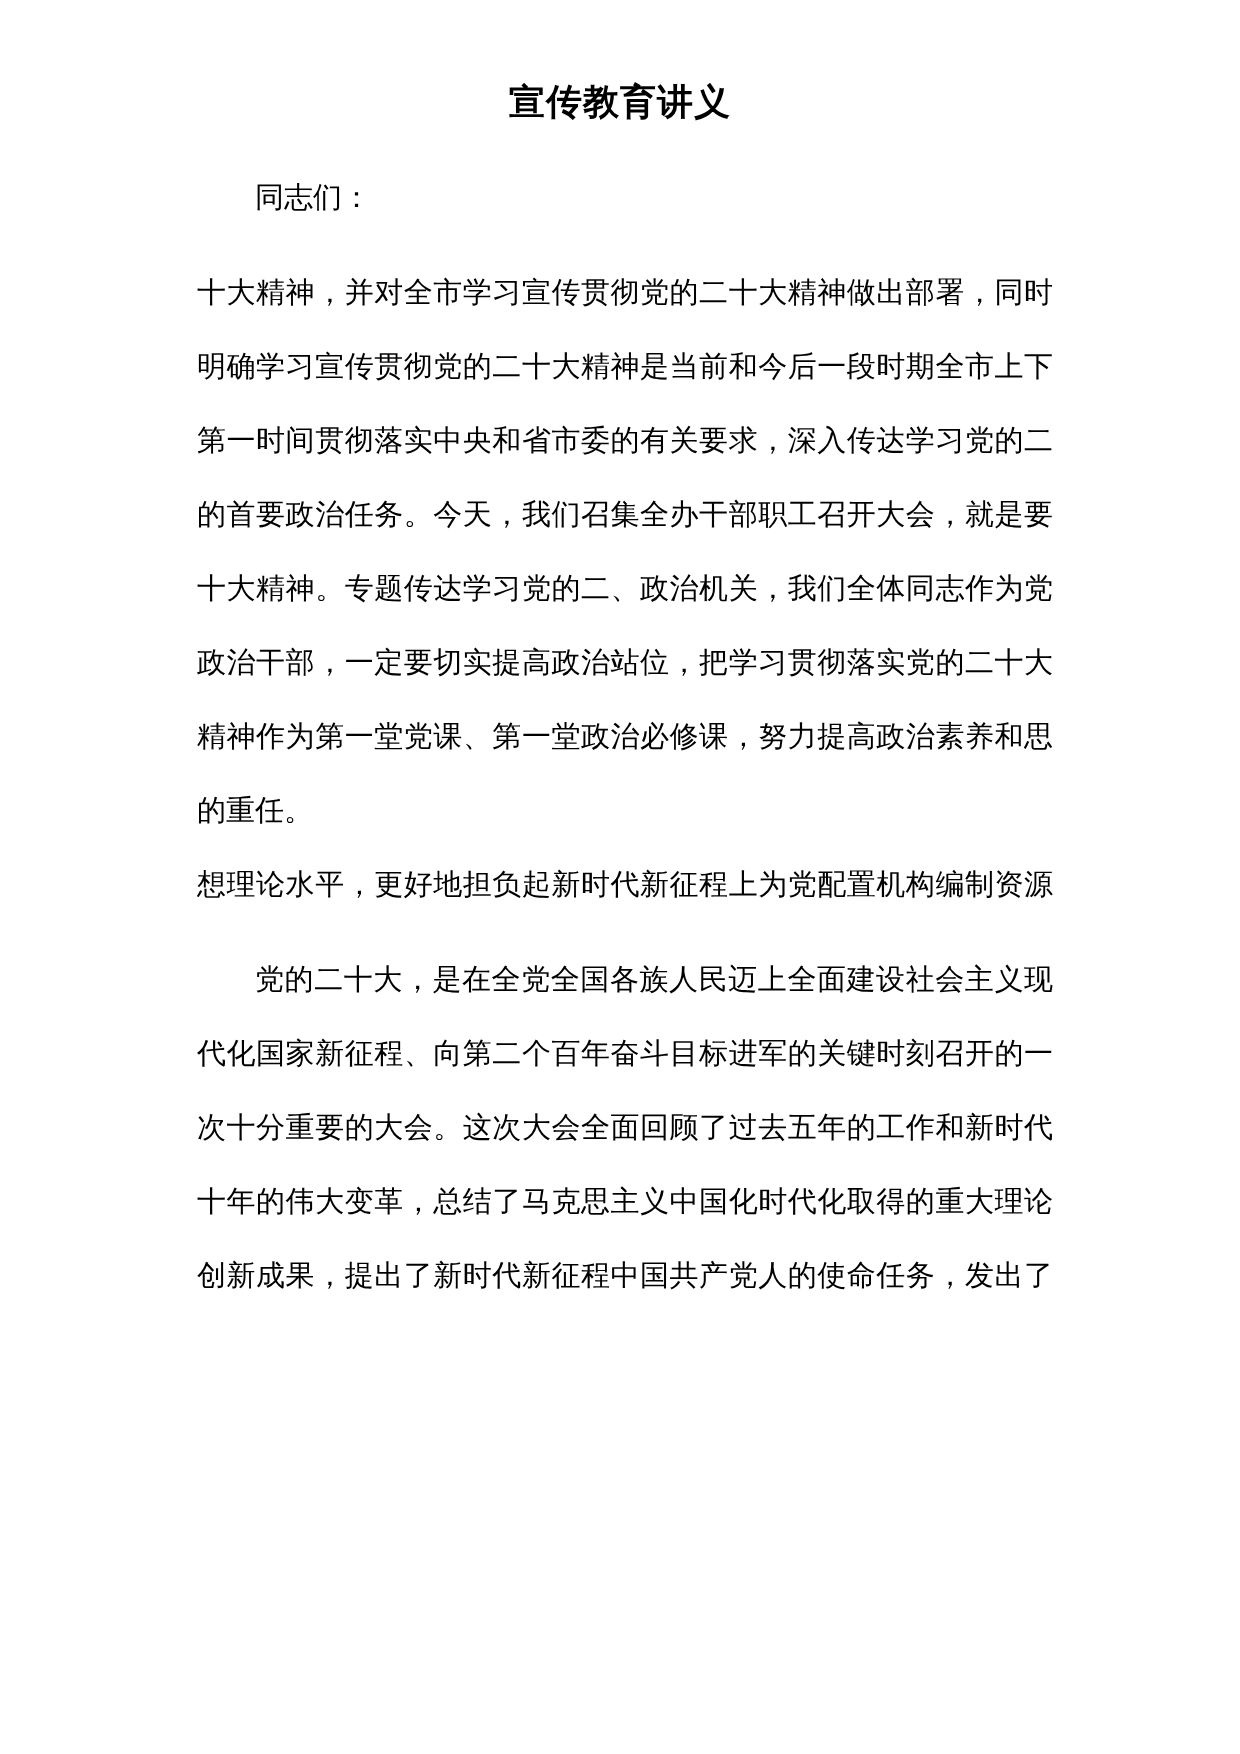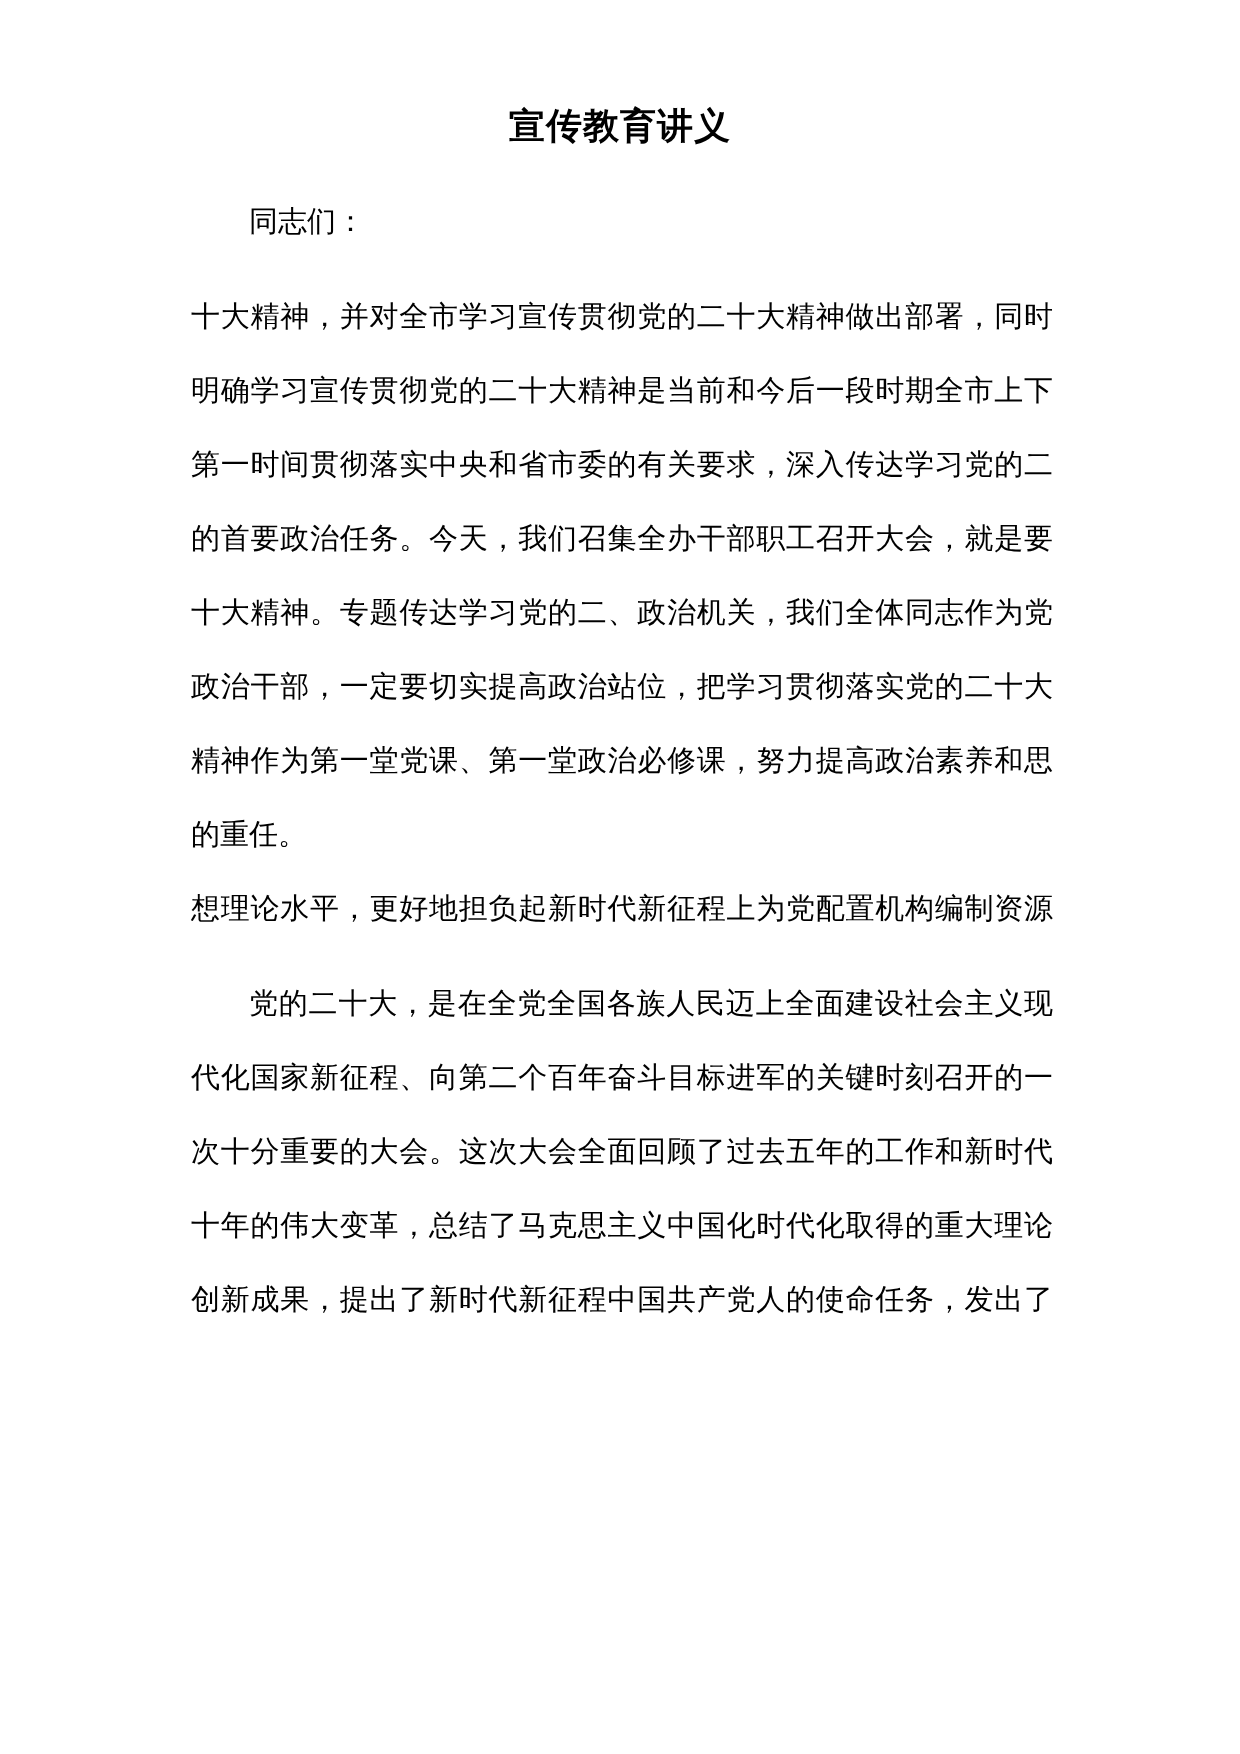--- a/index.html
+++ b/index.html
@@ -6,36 +6,36 @@
     margin: 0;
     padding: 0;
     background: #ffffff;
   }
   .page {
     position: relative;
     width: 1240px;
     height: 1754px;
     background: #ffffff;
     box-sizing: border-box;
-    padding: 89px 187px 0 187px;
+    padding: 65px 187px 0 187px;
     font-family: "Liberation Sans", "DejaVu Sans", sans-serif;
     color: #000000;
     overflow: hidden;
   }
   .doc-title {
     font-size: 36px;
     font-weight: 700;
     line-height: 74px;
     height: 74px;
     text-align: center;
     margin: 0 0 21px 0;
     letter-spacing: 1px;
   }
   .para {
-    margin: 0 0 21px 4px;
+    margin: 0 0 21px 10px;
   }
   .line {
     font-size: 29px;
     line-height: 74px;
     height: 74px;
     overflow: hidden;
     text-align: justify;
     text-align-last: justify;
     text-justify: inter-character;
   }

